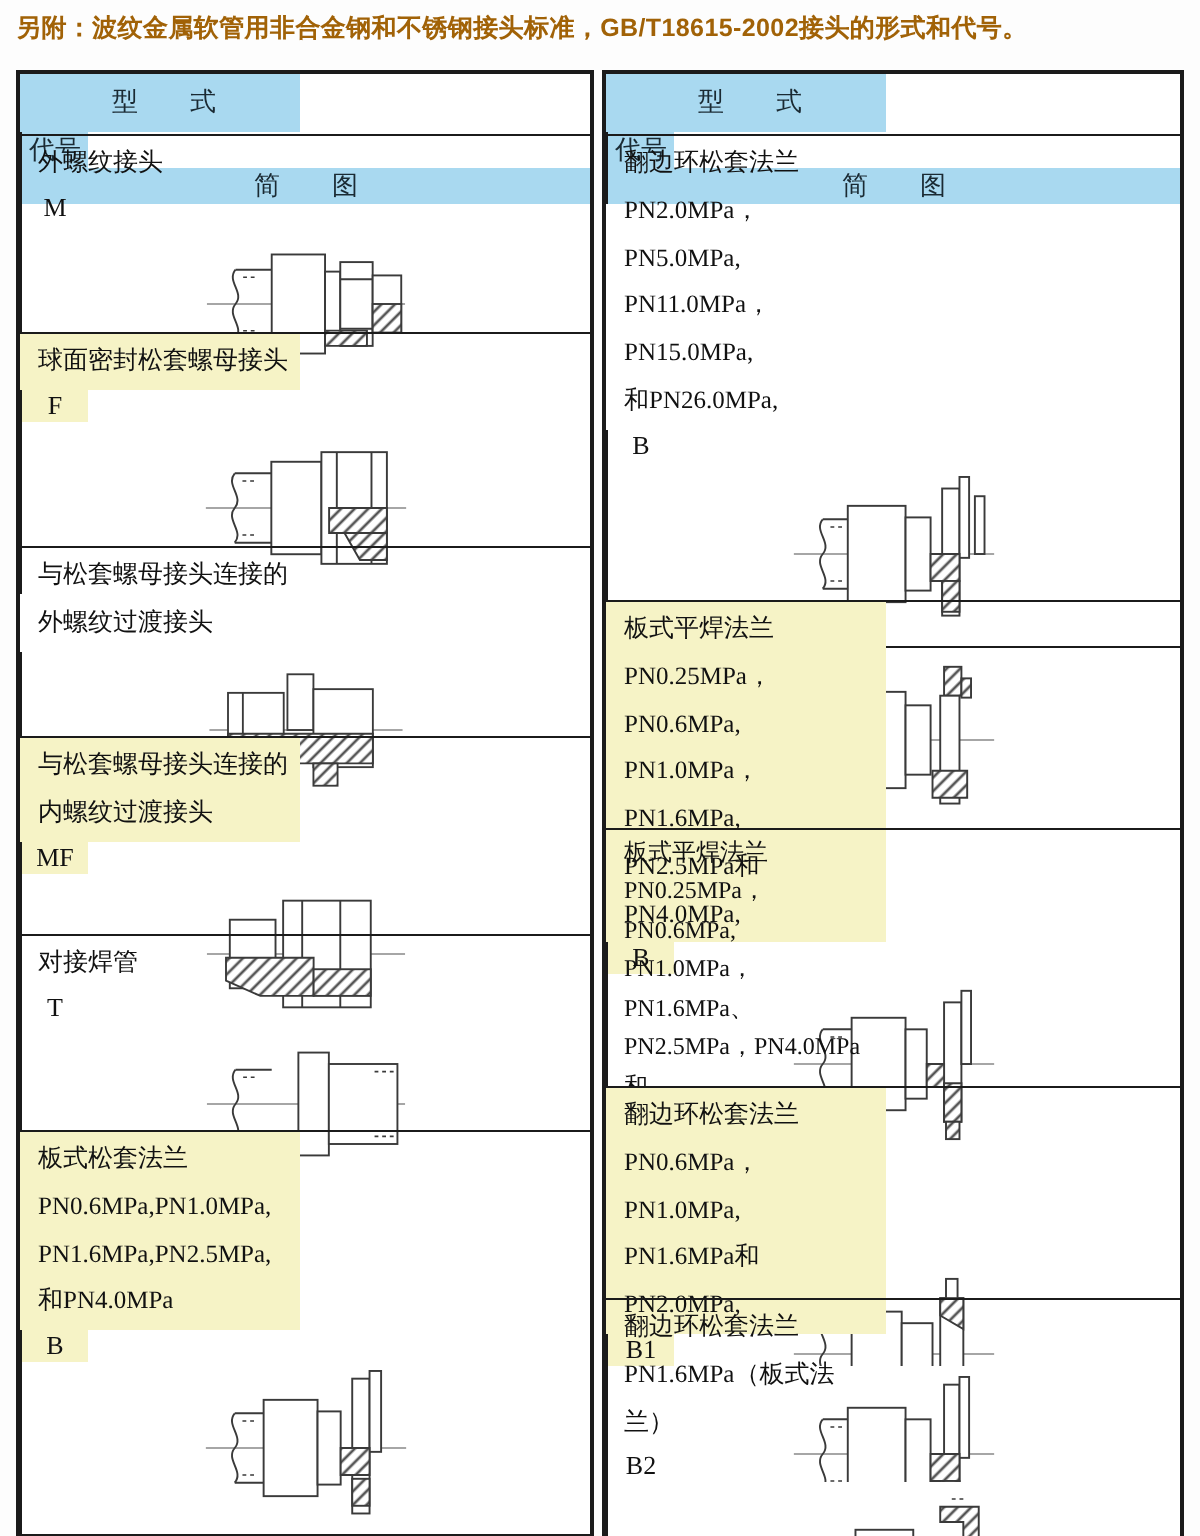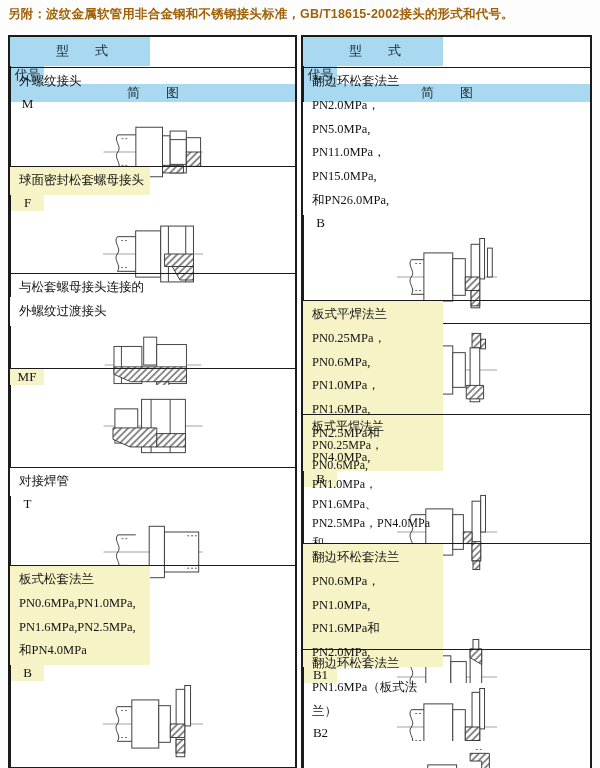--- a/index.html
+++ b/index.html
@@ -128,20 +128,21 @@
             <rect x="58" y="20" width="32" height="42"></rect>
             <path d="M12,44 H90 V60 H30 L12,52 Z" fill="url(#ht)"></path>
             <rect x="58" y="60" width="13" height="12" fill="url(#ht)"></rect>
           </g>
         </svg>
       </div>
         </div>
     </div>
 
     <div class="row hl" style="height:99px">
+      <div class="c type">与松套螺母接头连接的内螺纹过渡接头</div>
       <div class="c code">MF</div>
       <div class="c diag">
           <div class="sub">
         <svg class="fit" width="104" height="80" viewBox="0 0 108 84">
           <use href="#axis"></use>
           <g stroke="#3a3a3a" fill="#fff">
             <rect x="14" y="24" width="24" height="36"></rect>
             <rect x="42" y="14" width="46" height="56"></rect>
             <path d="M52,14 v56 M72,14 v56" fill="none"></path>
             <path d="M12,44 h46 v20 h-28 l-18,-8 z" fill="url(#ht)"></path>

